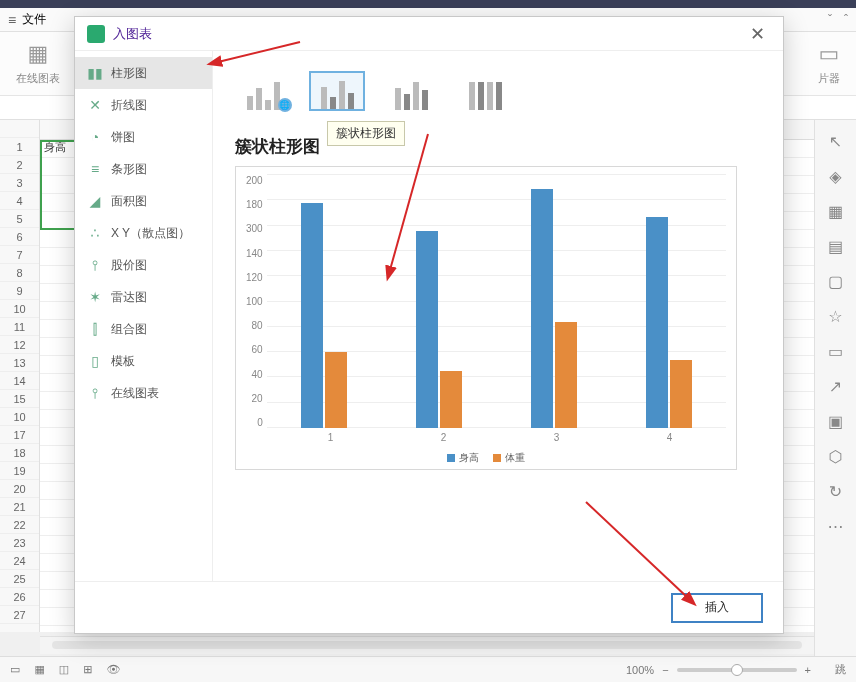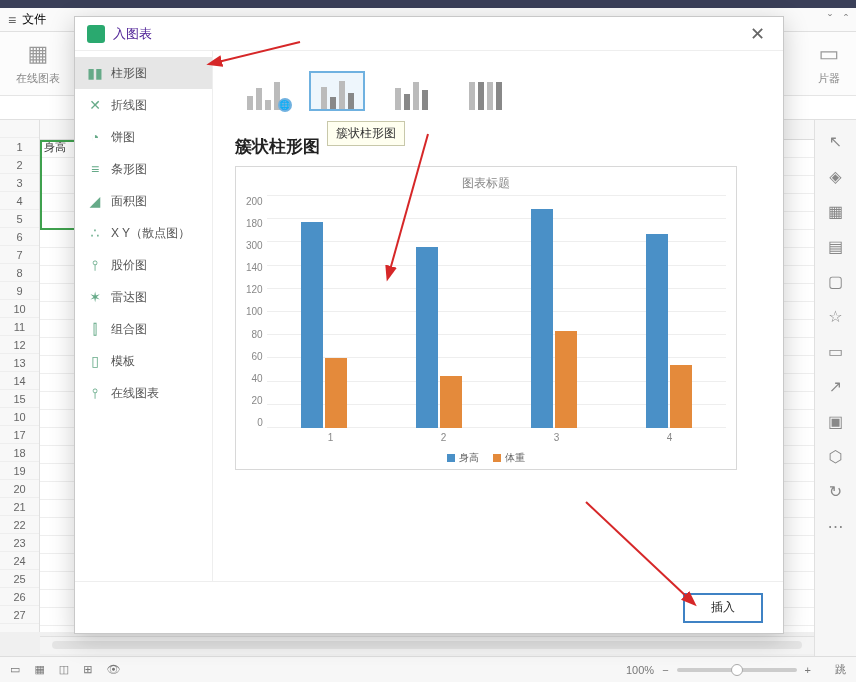--- a/index.html
+++ b/index.html
@@ -207,21 +207,21 @@
 .sw { width: 8px; height: 8px; }
 .sw.s1 { background: #4a90c7; }
 .sw.s2 { background: #e48a3b; }
 .dialog-footer {
   height: 52px;
   border-top: 1px solid #eee;
   display: flex; align-items: center; justify-content: flex-end;
   gap: 14px; padding-right: 20px;
 }
 .dlg-btn {
-  width: 80px; height: 30px;
+  width: 92px; height: 30px;
   background: #fff;
   border: 1px solid #bbb;
   cursor: pointer;
   font-size: 12px;
   color: #333;
   display: flex; align-items: center; justify-content: center;
 }
 .dlg-btn.primary { border: 2px solid #3f82c4; color: #222; }
 
 
@@ -436,21 +436,20 @@
           <span class="b" style="height:28px"></span>
             <span class="b" style="height:28px"></span>
             <span class="b" style="height:28px"></span>
             <span class="b" style="height:28px"></span>
         </div>
       </div>
       <div class="tooltip">簇状柱形图</div>
       <div class="section-title">簇状柱形图</div>
 
       <div class="preview">
-        <div class="chart-title">图表标题</div>
         <div class="chart-zone">
           <div class="y-axis" id="y-axis">
               <span>200</span>
               <span>180</span>
               <span>300</span>
               <span>140</span>
               <span>120</span>
               <span>100</span>
               <span>80</span>
               <span>60</span>

